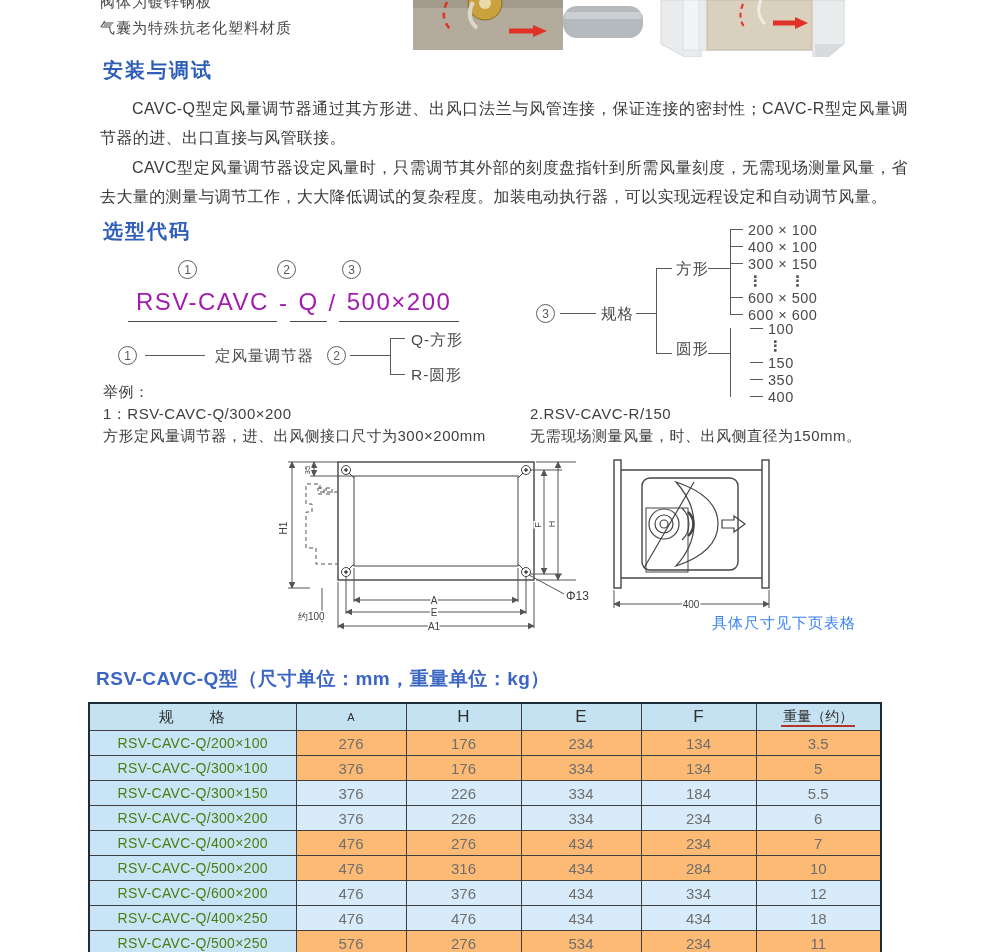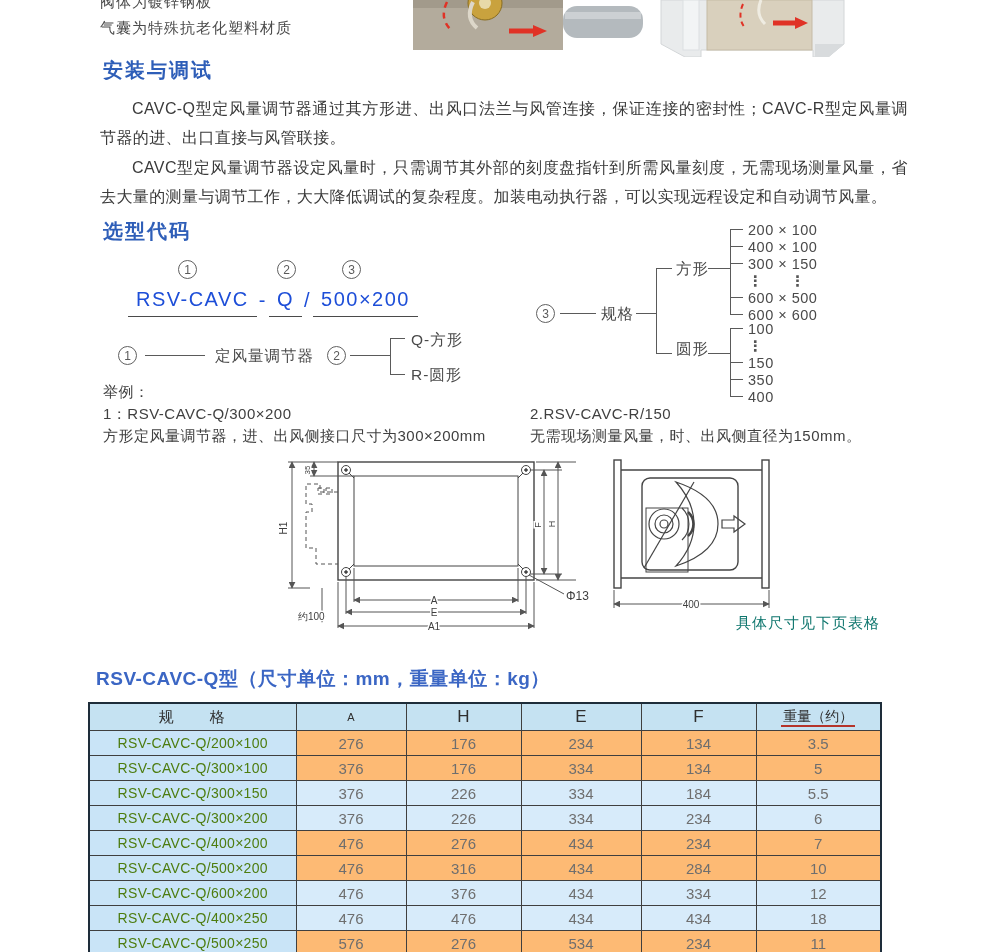--- a/index.html
+++ b/index.html
@@ -17,21 +17,21 @@
 
   
   .para{width:808px;font-size:16px;line-height:29px;text-align:justify;text-align-last:left;
         text-indent:2em;color:#3a3a3a;letter-spacing:0.4px;}
 
   
   .circ{display:inline-flex;width:19px;height:19px;border:1.5px solid #606060;border-radius:50%;
         align-items:center;justify-content:center;font-size:12px;color:#5a5a5a;box-sizing:border-box;background:#fff;}
 
   
-  #code-line{display:flex;align-items:flex-end;font-size:20px;color:#1d4ed8;letter-spacing:1.5px;}
+  #code-line{display:flex;align-items:flex-end;font-size:24px;color:#a21caf;letter-spacing:1.5px;}
   #code-line .seg{padding:0 8px 5px;}
   #code-line .u{border-bottom:1.5px solid #4a4a4a;}
   #code-line .p{padding:0 2px 5px;}
 
   .lbl{font-size:15.5px;color:#4a4a4a;letter-spacing:1px;}
   .hline{background:#5a5a5a;height:1px;}
   .vline{background:#5a5a5a;width:1px;}
 
   
   .tree-list{width:120px;}
@@ -139,21 +139,21 @@
   <div class="abs tree-list" style="left:730px;top:221px;">
     <div class="vl"></div>
     <div class="tree-item" data-idx="0">200 × 100</div>
       <div class="tree-item" data-idx="1">400 × 100</div>
       <div class="tree-item" data-idx="2">300 × 150</div>
       <div class="tree-item dots" data-idx="3">⋮      ⋮</div>
       <div class="tree-item" data-idx="4">600 × 500</div>
       <div class="tree-item" data-idx="5">600 × 600</div>
   </div>
 
-  <div class="abs tree-list" style="left:730px;top:320px;">
+  <div class="abs tree-list" style="left:730px;top:320px;padding-left:20px;">
     <div class="vl"></div>
     <div class="tree-item" data-idx="0">100</div>
       <div class="tree-item dots" data-idx="1">⋮</div>
       <div class="tree-item" data-idx="2">150</div>
       <div class="tree-item" data-idx="3">350</div>
       <div class="tree-item" data-idx="4">400</div>
   </div>
 
   <div class="abs ex-text" style="left:103px;top:383px;">举例：</div>
   <div class="abs ex-text" style="left:103px;top:405px;">1：RSV-CAVC-Q/300×200</div>
@@ -260,21 +260,21 @@
     </g>
     <path d="M124 70 h12 v-4 l11 8 -11 8 v-4 h-12 z" stroke="#444" fill="none" stroke-width="1.2"></path>
     <g stroke="#555" stroke-width="1" fill="none">
       <line x1="16" y1="140" x2="16" y2="158"></line>
         <line x1="171" y1="140" x2="171" y2="158"></line>
       <line x1="16" y1="154" x2="171" y2="154" marker-start="url(#ar2)" marker-end="url(#ar2)"></line>
     </g>
     <text x="93" y="158" font-size="10" text-anchor="middle" fill="#3f3f3f" stroke="#fff" stroke-width="3" paint-order="stroke">400</text>
   </svg>
 
-  <div class="abs" style="left:712px;top:614px;font-size:15px;color:#0f766e;letter-spacing:1px;margin-left:24px;">具体尺寸见下页表格</div>
+  <div class="abs" style="left:712px;top:614px;font-size:15px;color:#3b82f6;letter-spacing:1px;">具体尺寸见下页表格</div>
 
   <div id="tbl-title" class="abs" style="left:88px;top:666px;margin-left:8px;">RSV-CAVC-Q型（尺寸单位：mm，重量单位：kg）</div>
 
   <table id="spec-table" class="abs" style="left:88px;top:702px;">
     <colgroup>
       <col style="width:207px">
         <col style="width:110px">
         <col style="width:115px">
       <col style="width:120px">
         <col style="width:115px">

